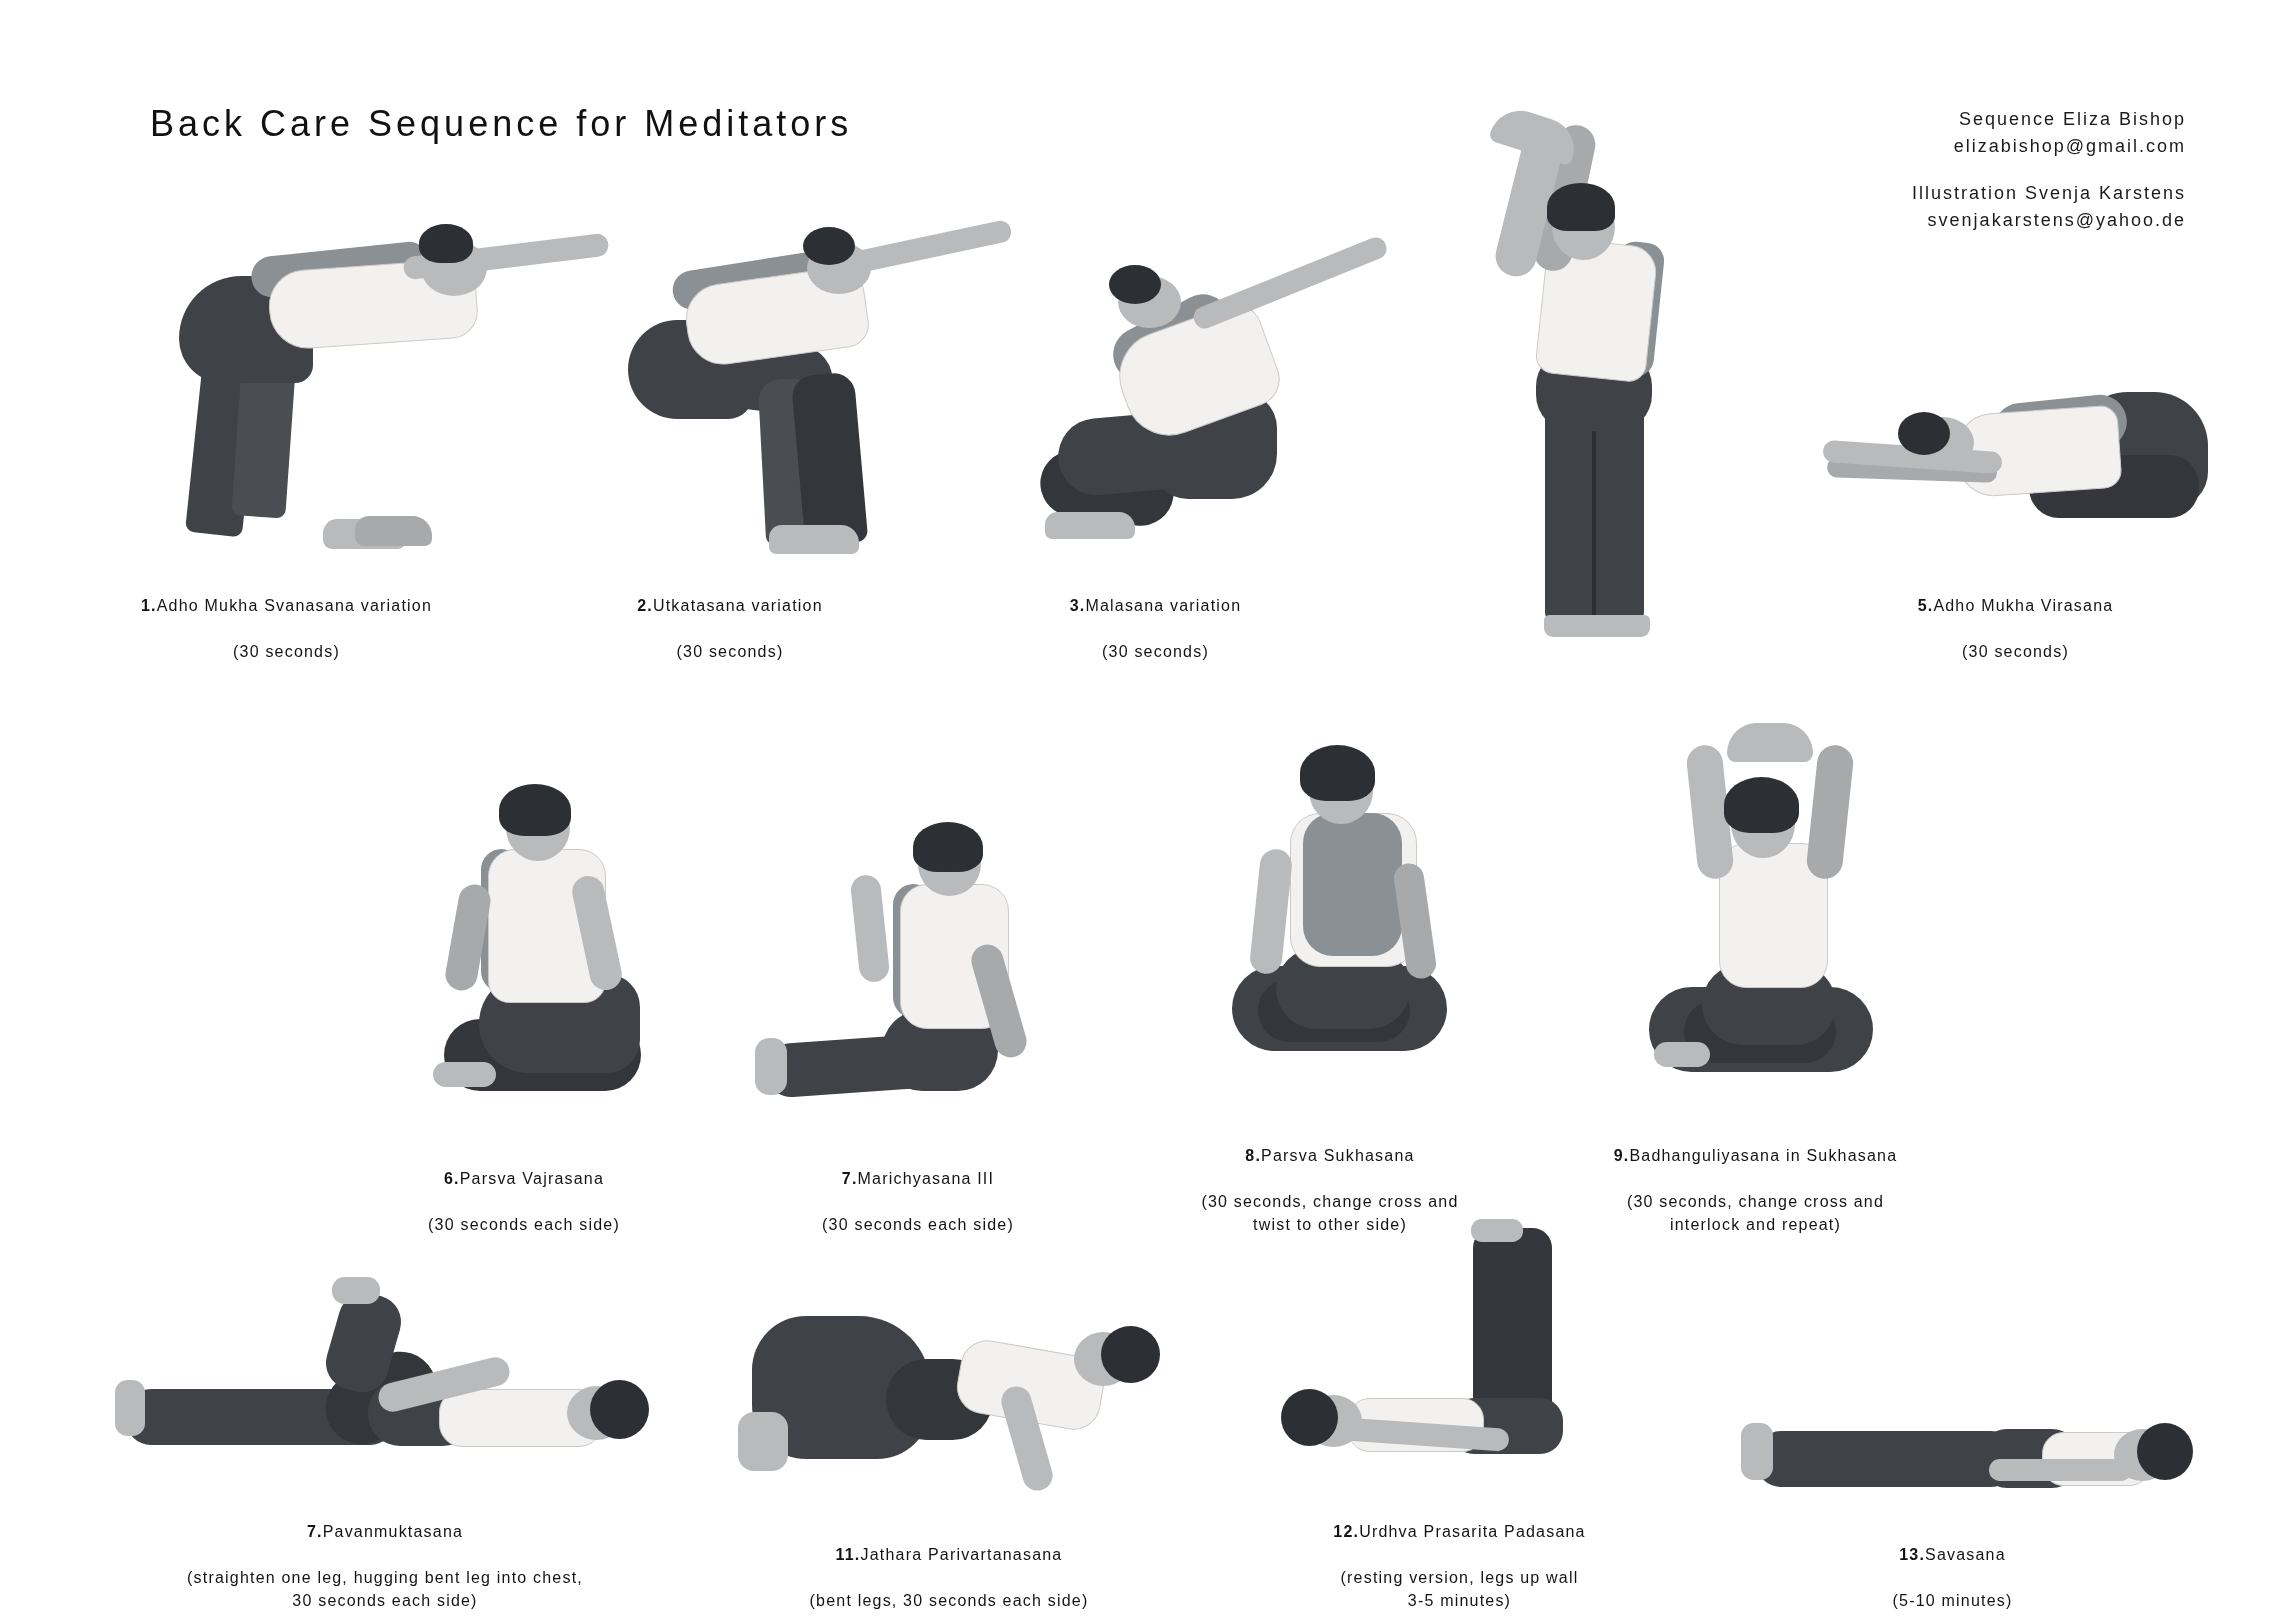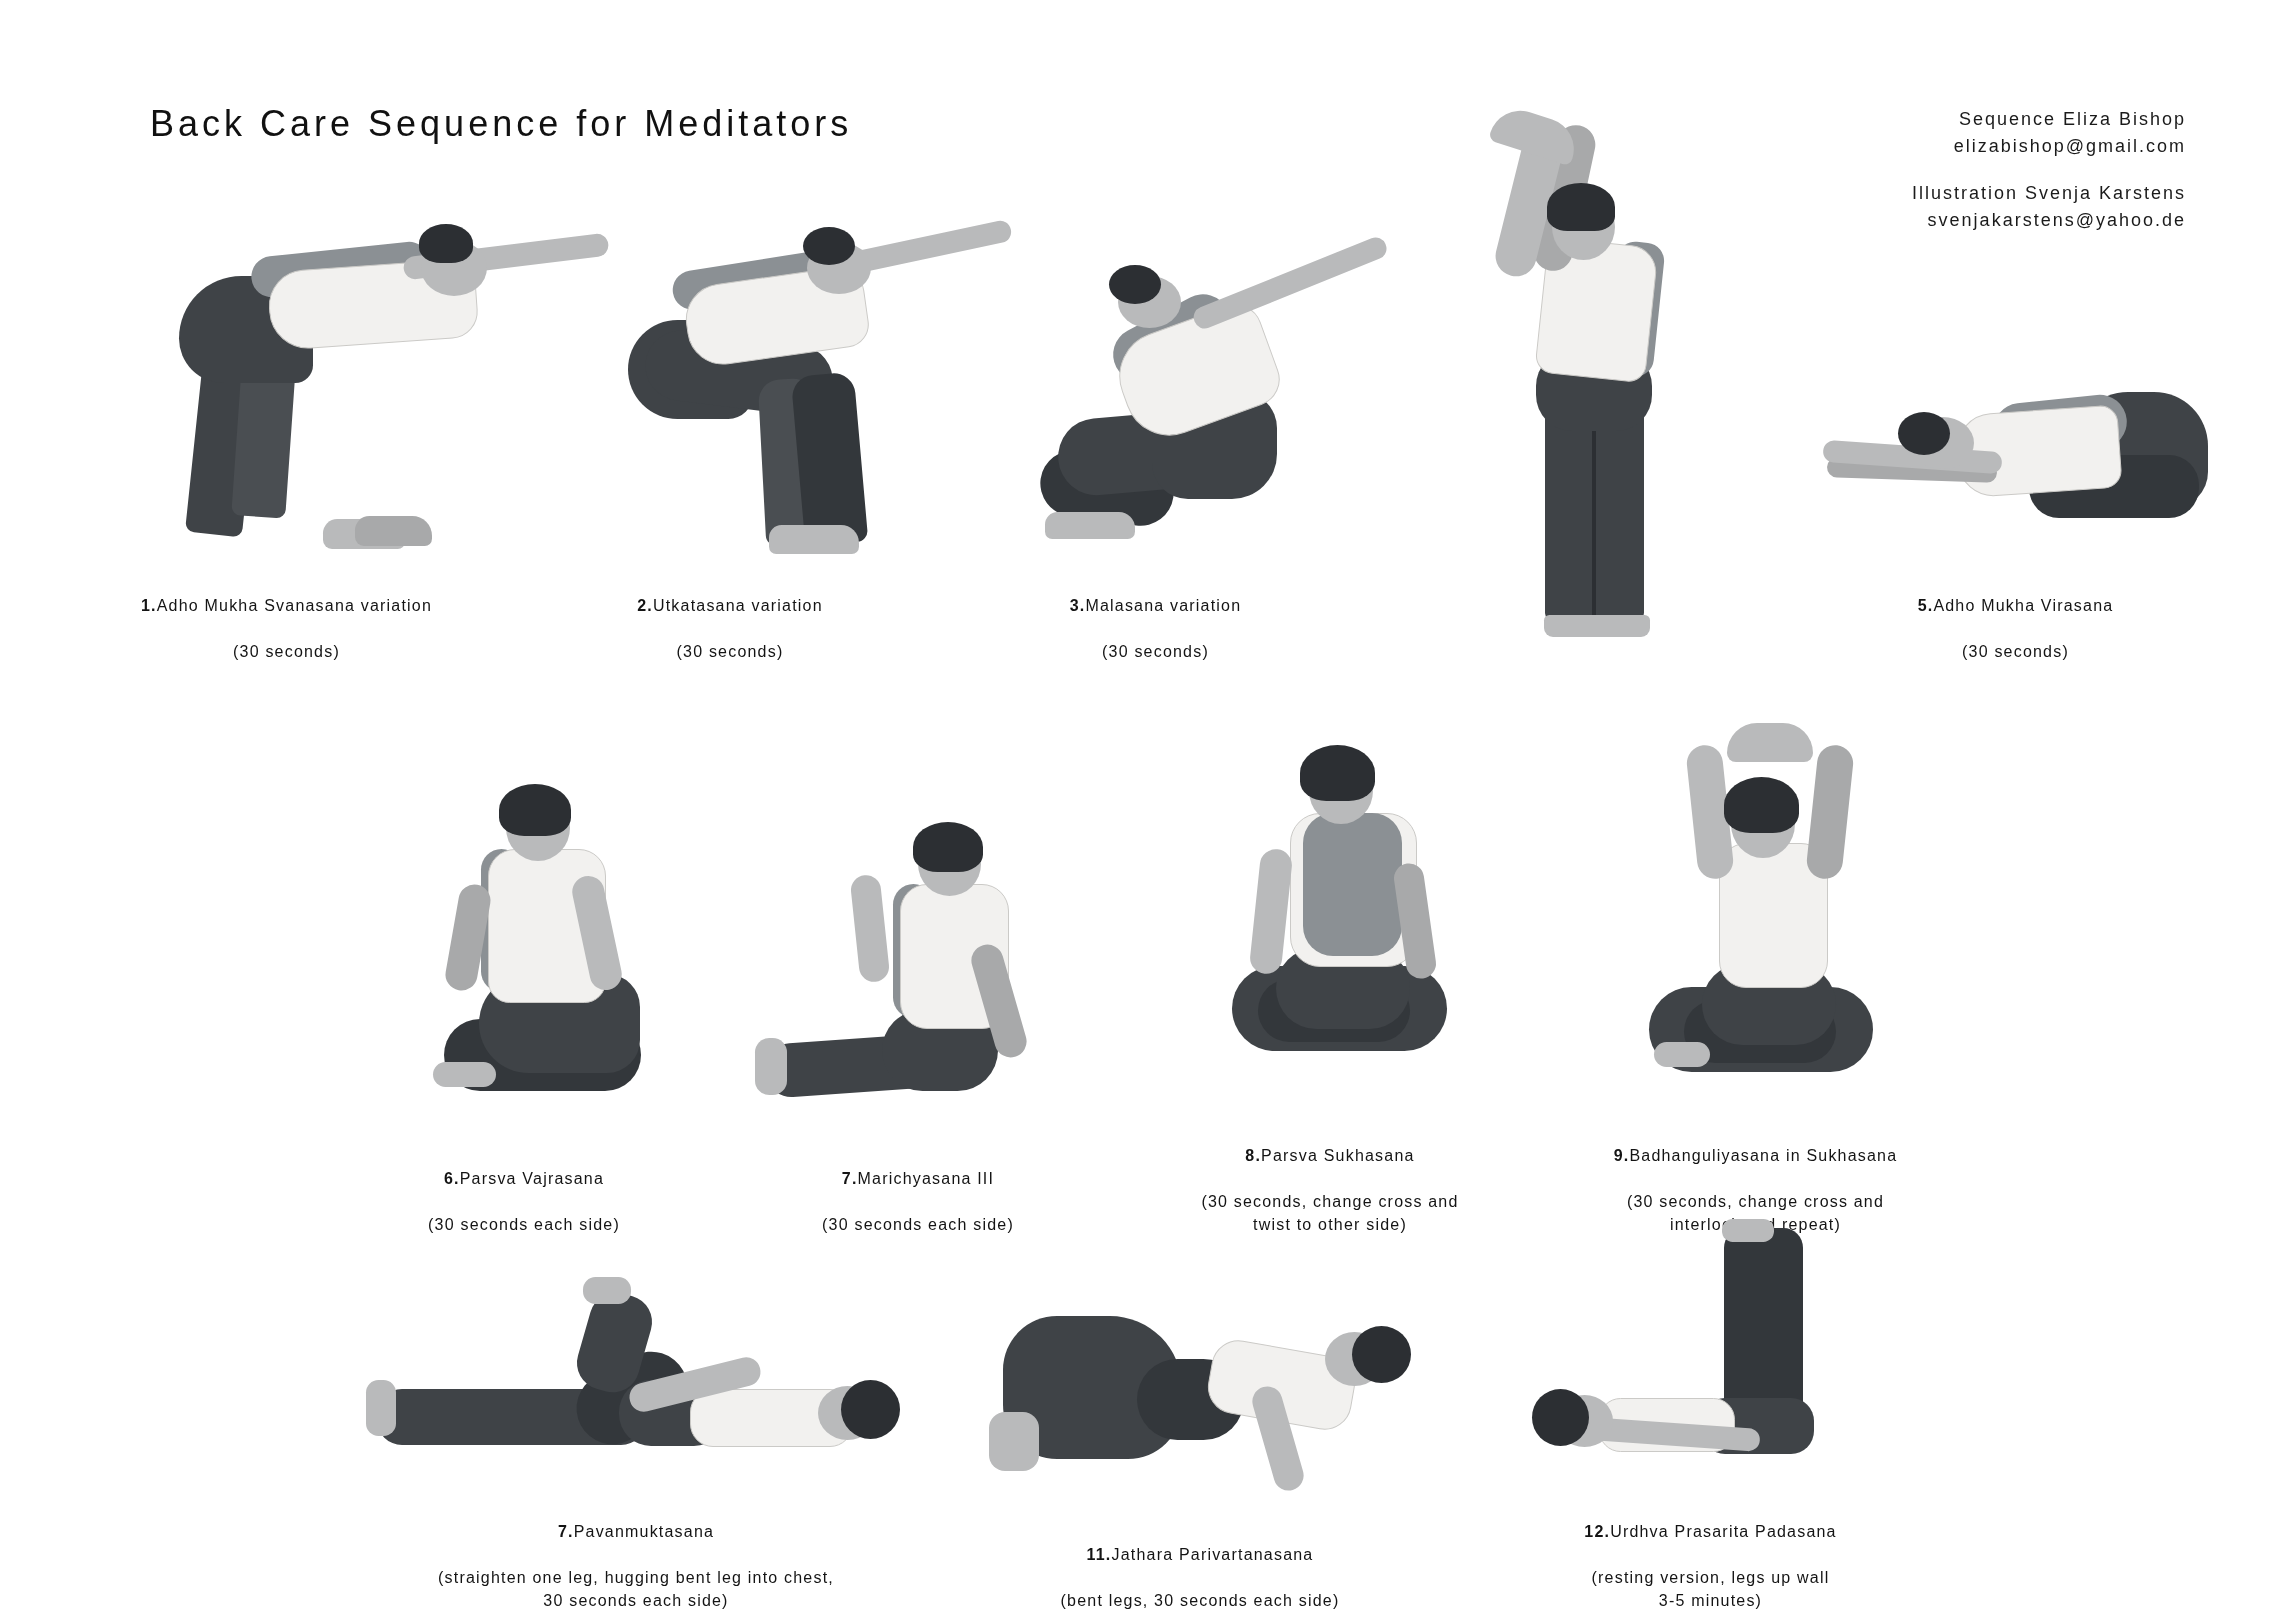--- a/index.html
+++ b/index.html
@@ -524,17 +524,34 @@
             <div class="sh hair"></div>
         </div>
       </div>
       <div class="caption">
         <span class="num">12.</span><span>Urdhva Prasarita Padasana</span><br>
         <span>(resting version, legs up wall
 3-5 minutes)</span>
       </div>
     </div>
 
+    <div class="pose p13">
+      <div class="art">
+        <div class="fig">
+          <div class="sh legs"></div>
+            <div class="sh hips"></div>
+            <div class="sh torso"></div>
+          <div class="sh arm"></div>
+            <div class="sh head"></div>
+            <div class="sh hair"></div>
+          <div class="sh foot"></div>
+        </div>
+      </div>
+      <div class="caption">
+        <span class="num">13.</span><span>Savasana</span><br>
+        <span>(5-10 minutes)</span>
+      </div>
+    </div>
 
   </div>
 
 </div>
 
 
 </body></html>

